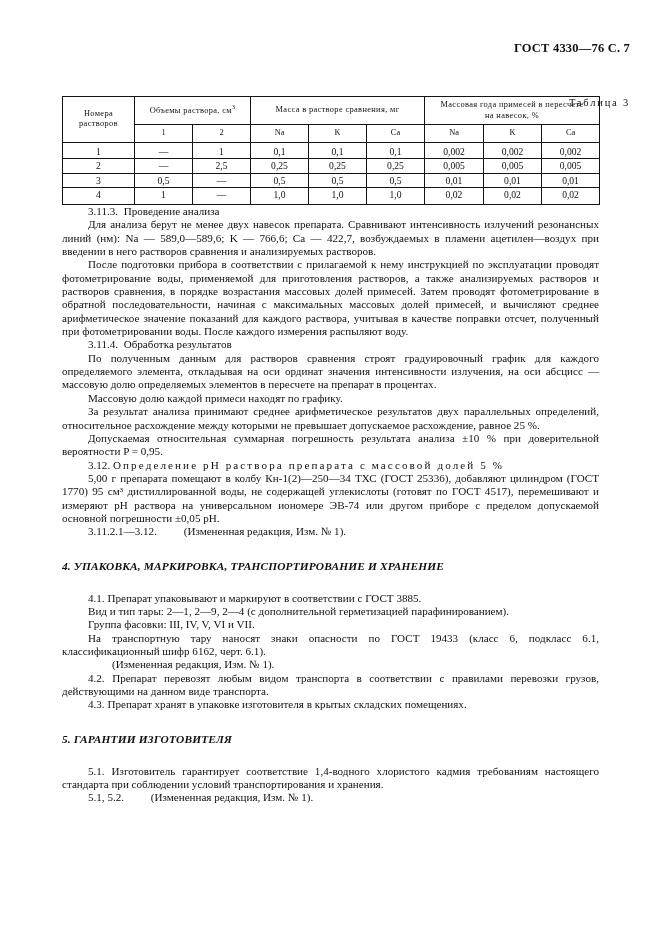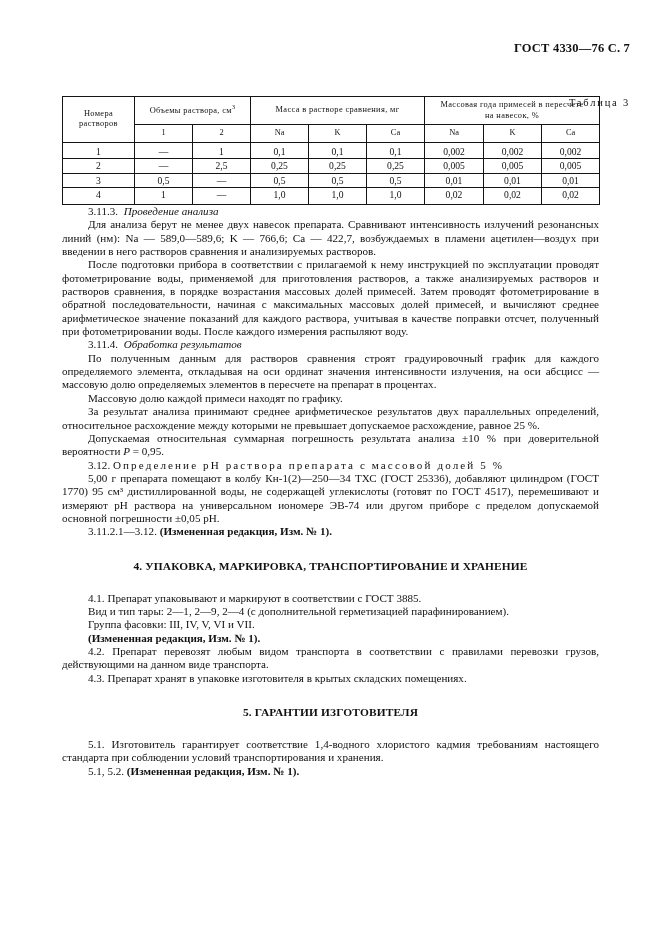--- a/index.html
+++ b/index.html
@@ -96,31 +96,32 @@
   }
   p.tx {
     margin: 0;
     font-size: 11.1px;
     line-height: 13.35px;
     text-align: justify;
     text-indent: 26px;
     text-justify: inter-word;
     hyphens: manual;
   }
-  .ital { font-style: italic; }
-  .bold { font-weight: bold; }
+  .ital { }
+  .bold { font-weight: normal; margin-left: 24px; }
   .spaced { letter-spacing: 2.1px; }
 
   h2.sec {
     margin: 0;
     font-size: 11.4px;
     font-weight: bold;
-    text-align: center;
+    text-align: left;
     text-indent: 0;
     letter-spacing: 0.15px;
+    font-style: italic;
   }
   .gap-sec-before { height: 21px; }
   .gap-sec-after  { height: 20px; }
 </style>
 </head>
 <body>
 
 <div class="page">
 
   <div class="running-head">ГОСТ 4330—76 С. 7</div>
@@ -231,20 +232,21 @@
 
     <p class="tx"><span>3.11.2.1—3.12. </span><span class="bold">(Измененная редакция, Изм. № 1).</span></p>
 
     <div class="gap-sec-before"></div>
     <h2 class="sec">4. УПАКОВКА, МАРКИРОВКА, ТРАНСПОРТИРОВАНИЕ И ХРАНЕНИЕ</h2>
     <div class="gap-sec-after"></div>
 
     <p class="tx">4.1.  Препарат упаковывают и маркируют в соответствии с ГОСТ 3885.</p>
     <p class="tx">Вид и тип тары: 2—1, 2—9, 2—4 (с дополнительной герметизацией парафинированием).</p>
     <p class="tx">Группа фасовки: III, IV, V, VI и VII.</p>
+    <p class="tx">На транспортную тару наносят знаки опасности по ГОСТ 19433 (класс 6, подкласс 6.1, классификационный шифр 6162, черт. 6.1).</p>
     <p class="tx"><span class="bold">(Измененная редакция, Изм. № 1).</span></p>
     <p class="tx">4.2.  Препарат перевозят любым видом транспорта в соответствии с правилами перевозки грузов, действующими на данном виде транспорта.</p>
     <p class="tx">4.3.  Препарат хранят в упаковке изготовителя в крытых складских помещениях.</p>
 
     <div class="gap-sec-before"></div>
     <h2 class="sec">5.  ГАРАНТИИ ИЗГОТОВИТЕЛЯ</h2>
     <div class="gap-sec-after"></div>
 
     <p class="tx">5.1.  Изготовитель гарантирует соответствие 1,4-водного хлористого кадмия требованиям настоящего стандарта при соблюдении условий транспортирования и хранения.</p>
     <p class="tx"><span>5.1, 5.2. </span><span class="bold">(Измененная редакция, Изм. № 1).</span></p>

